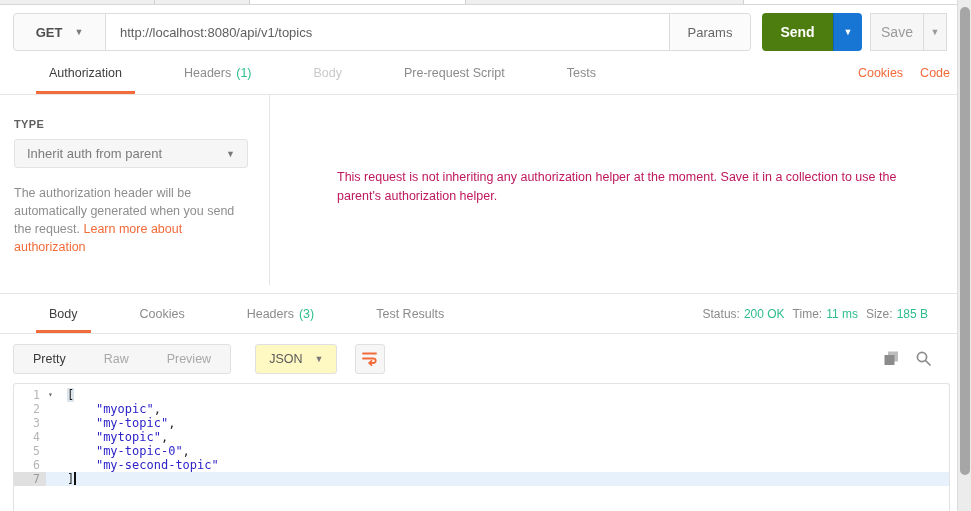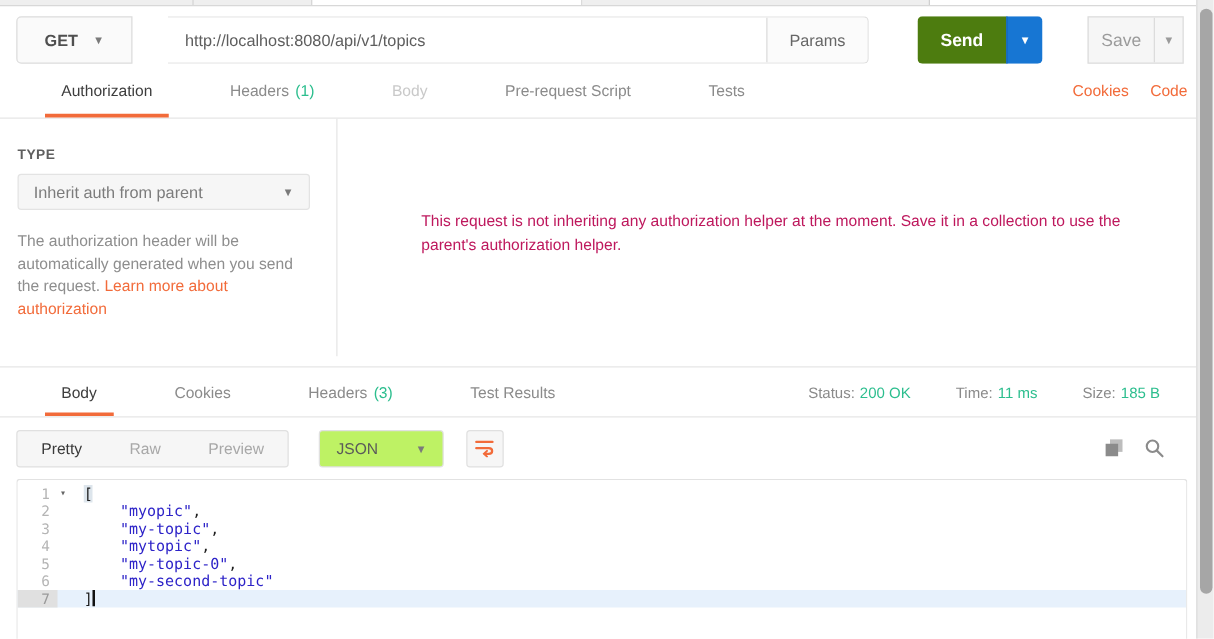--- a/index.html
+++ b/index.html
@@ -5,21 +5,21 @@
   * { margin:0; padding:0; box-sizing:border-box; }
   html,body { width:971px; height:511px; overflow:hidden; }
   body { font-family:"Liberation Sans", sans-serif; background:#fff; position:relative; color:#4a4a4a; }
 
   
   .sliver { position:absolute; top:0; left:0; right:14px; height:5px; display:flex; border-bottom:1px solid #d8d8d8; }
   .sliver .seg { border-right:1px solid #d0d0d0; background:#efefef; }
   .sliver .seg.w { background:#fff; }
 
   
-  .req-builder { position:absolute; top:13px; left:13px; right:24px; height:38px; display:flex;gap:28px; }
+  .req-builder { position:absolute; top:13px; left:13px; right:24px; height:38px; display:flex; }
   .method-select { width:93px; background:#fafafa; border:1px solid #dcdcdc; border-radius:4px 0 0 4px;
     display:flex; align-items:center; justify-content:center; gap:12px; font-size:13px; font-weight:bold; color:#4f4f4f; cursor:pointer; }
   .chev { font-size:9px; color:#7a7a7a; }
   .url-group { flex:1; display:flex; border:1px solid #dcdcdc; border-left:none; border-radius:0 4px 4px 0; background:#fff; overflow:hidden; }
   .url-input { flex:1; border:none; outline:none; padding:0 14px; font-size:13px; color:#5e5e5e; font-family:"Liberation Sans",sans-serif; background:#fff; }
   .params-btn { width:81px; border:none; border-left:1px solid #dcdcdc; background:#fbfbfb; color:#666; font-size:13px; font-family:inherit; cursor:pointer; }
   .send-group { margin-left:11px; width:100px; display:flex; border-radius:4px; overflow:hidden; }
   .send-btn { flex:1; border:none; background:#4d7c0f; color:#fff; font-size:14px; font-weight:bold; font-family:inherit; cursor:pointer; }
   .send-caret { width:29px; border:none; border-left:1px solid #1063b4; background:#1776d3; color:#fff; font-size:9px; cursor:pointer; }
   .save-group { margin-left:8px; width:77px; display:flex; border:1px solid #dcdcdc; border-radius:0; background:#f6f6f6; overflow:hidden; }
@@ -42,29 +42,29 @@
   .type-label { font-size:11px; font-weight:bold; color:#5f5f5f; letter-spacing:.4px; }
   .type-select { margin-top:9px; width:234px; height:29px; background:#f6f6f6; border:1px solid #e3e3e3; border-radius:3px;
     display:flex; align-items:center; justify-content:space-between; padding:0 12px; font-size:13px; color:#7c7c7c; cursor:pointer; }
   .auth-help { margin-top:16px; width:238px; font-size:12.5px; line-height:18px; color:#8e8e8e; }
   .auth-help a { color:#f26b3a; text-decoration:none; cursor:pointer; }
   .auth-right { flex:1; display:flex; align-items:center; justify-content:center; }
   .auth-right p { max-width:592px; margin-top:-14px; text-align:left; font-size:12.5px; line-height:19px; color:#be185d; }
 
   
   .resp-tabs { position:absolute; top:293px; left:0; right:14px; height:41px; border-top:1px solid #e6e6e6; }
-  .resp-meta { margin-left:auto; display:flex; align-items:center; gap:36px; padding-right:29px; font-size:12px; color:#8a8a8a; }
+  .resp-meta { margin-left:auto; display:flex; align-items:center; gap:8px; padding-right:29px; font-size:12px; color:#8a8a8a; }
   .resp-meta b { font-weight:normal; color:#2cbe8e; margin-left:4px; }
 
   .resp-toolbar { position:absolute; top:334px; left:0; right:14px; height:49px; display:flex; align-items:center; padding-left:13px; }
   .seg-ctl { display:flex; height:30px; border:1px solid #e0e0e0; background:#f6f6f6; border-radius:3px; overflow:hidden; }
   .seg-ctl button { border:none; background:transparent; padding:0 19px; font-size:12.5px; color:#a8a8a8; font-family:inherit; cursor:pointer; }
   .seg-ctl button.active { color:#3a3a3a; }
-  .format-select { margin-left:24px; height:30px; border:1px solid #e0e0e0; background:#bef264; border-radius:3px;
-    display:flex; align-items:center; gap:30px; padding:0 13px; font-size:12.5px; color:#5a5a5a; cursor:pointer; }
+  .format-select { margin-left:24px; height:30px; border:1px solid #e0e0e0; background:#fef9c3; border-radius:3px;
+    display:flex; align-items:center; gap:12px; padding:0 13px; font-size:12.5px; color:#5a5a5a; cursor:pointer; }
   .wrap-btn { margin-left:18px; width:30px; height:30px; border:1px solid #e0e0e0; background:#f6f6f6; border-radius:3px;
     display:flex; align-items:center; justify-content:center; cursor:pointer; }
   .tool-icons { margin-left:auto; display:flex; align-items:center; gap:15px; padding-right:25px; }
   .tool-icons > span { cursor:pointer; display:flex; }
 
   
   .editor { position:absolute; top:383px; left:13px; width:937px; height:129px; border:1px solid #e2e2e2; border-bottom:none;
     border-radius:3px 3px 0 0; background:#fff; font-family:"DejaVu Sans Mono","Liberation Mono",monospace; font-size:12px; padding-top:4px; overflow:hidden; }
   .cl { display:flex; height:14px; line-height:14px; position:relative; }
   .cl .gut { width:32px; flex:none; text-align:right; padding-right:6px; color:#b5b5b5; font-size:11.5px; }

